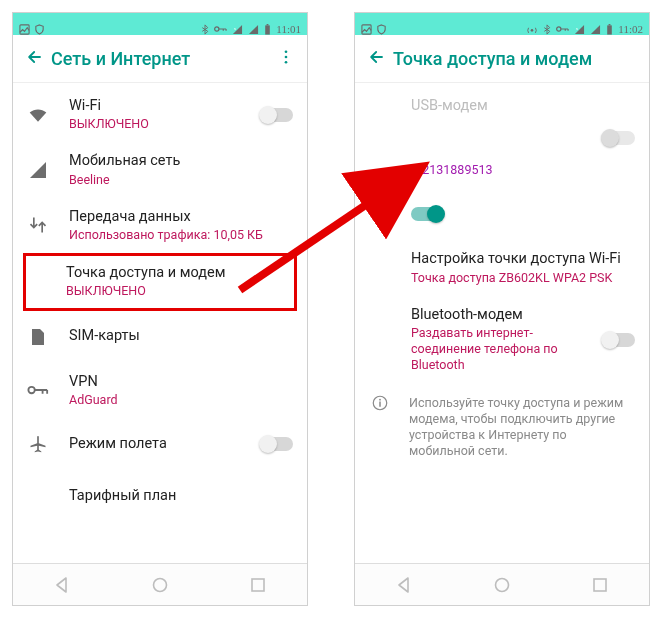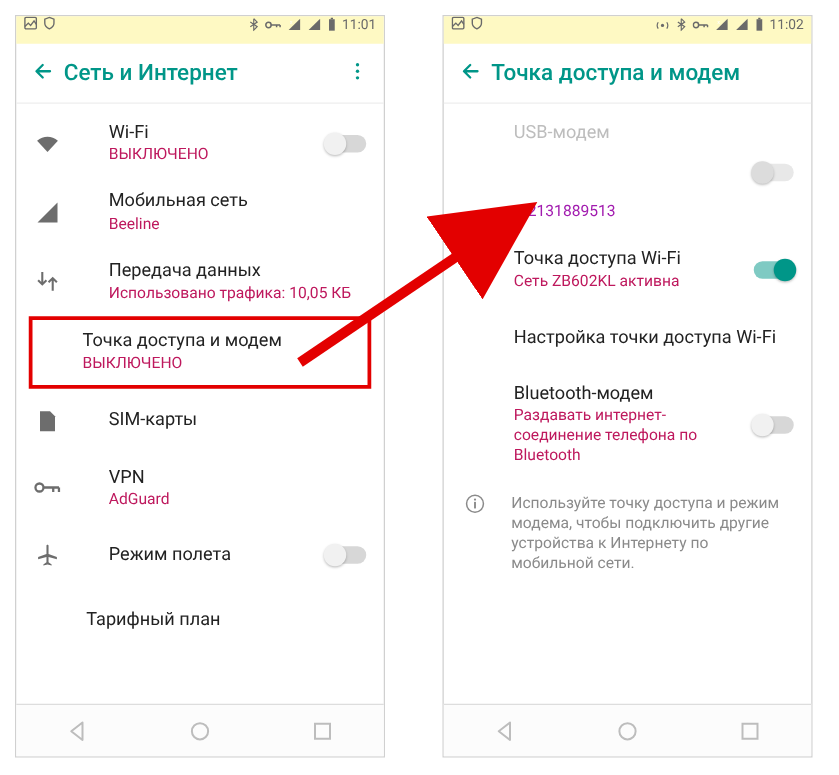--- a/index.html
+++ b/index.html
@@ -20,27 +20,28 @@
     width: 296px;
     border: 1px solid #d0d0d0;
     background: #fff;
     display: flex;
     flex-direction: column;
     height: 594px;
   }
   
   .statusbar {
     height: 22px;
-    background: #fef9c3;
-    display: flex;
-    align-items: flex-start;
+    background: #5eead4;
+    display: flex;
+    align-items: flex-end;
     padding: 0 6px;
     justify-content: space-between;
     font-size: 11px;
     color: #6a6a6a;
+    font-family: Liberation Serif, serif;
   }
   .statusbar .left, .statusbar .right {
     display: flex;
     align-items: center;
     gap: 4px;
   }
   .statusbar .right { gap: 5px; }
   .icn { display: inline-flex; }
   
   .appbar {
@@ -58,21 +59,21 @@
     flex: 1;
   }
   .appbar .back svg path { stroke: #009688; }
   .appbar .more { color: #009688; }
   
   .list { flex: 1; overflow: hidden; padding-top: 4px; }
   .row {
     display: flex;
     align-items: center;
     padding: 10px 14px 10px 14px;
-    gap: 38px;
+    gap: 20px;
     min-height: 52px;
   }
   .row.no-icon { padding-left: 56px; }
   .row .iconwrap {
     width: 22px;
     display: flex;
     justify-content: center;
     align-items: center;
     color: #6d6d6d;
     flex-shrink: 0;
@@ -381,30 +382,27 @@
 
       <div class="row no-icon disabled">
         <div class="texts">
           <div class="primary">USB-модем</div>
           <div class="secondary">@2131889513</div>
         </div>
         <div class="toggle disabled"></div>
       </div>
 
       <div class="row no-icon">
-        <div class="texts">
-          <div class="primary">Точка доступа Wi-Fi</div>
-          <div class="secondary">Сеть ZB602KL активна</div>
-        </div>
         <div class="toggle on"></div>
       </div>
 
       <div class="row no-icon">
         <div class="texts">
           <div class="primary">Настройка точки доступа Wi-Fi</div>
+          <div class="secondary">Точка доступа ZB602KL WPA2 PSK</div>
         </div>
       </div>
 
       <div class="row no-icon">
         <div class="texts">
           <div class="primary">Bluetooth-модем</div>
           <div class="secondary">Раздавать интернет-соединение телефона по Bluetooth</div>
         </div>
         <div class="toggle"></div>
       </div>

